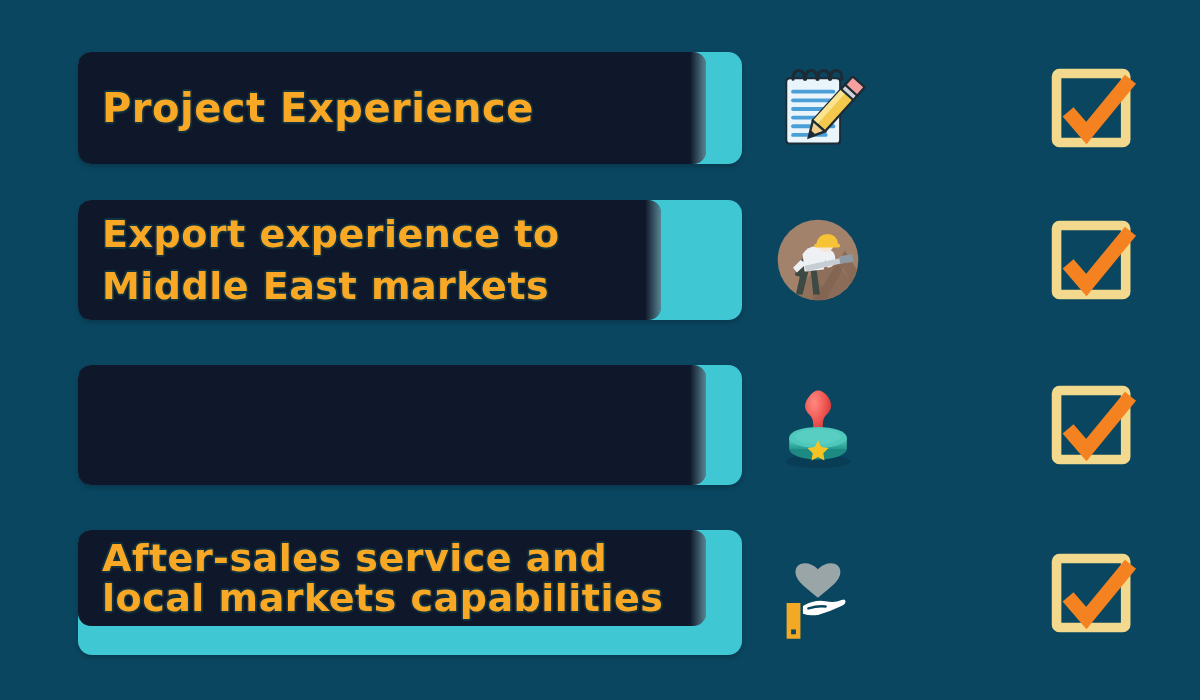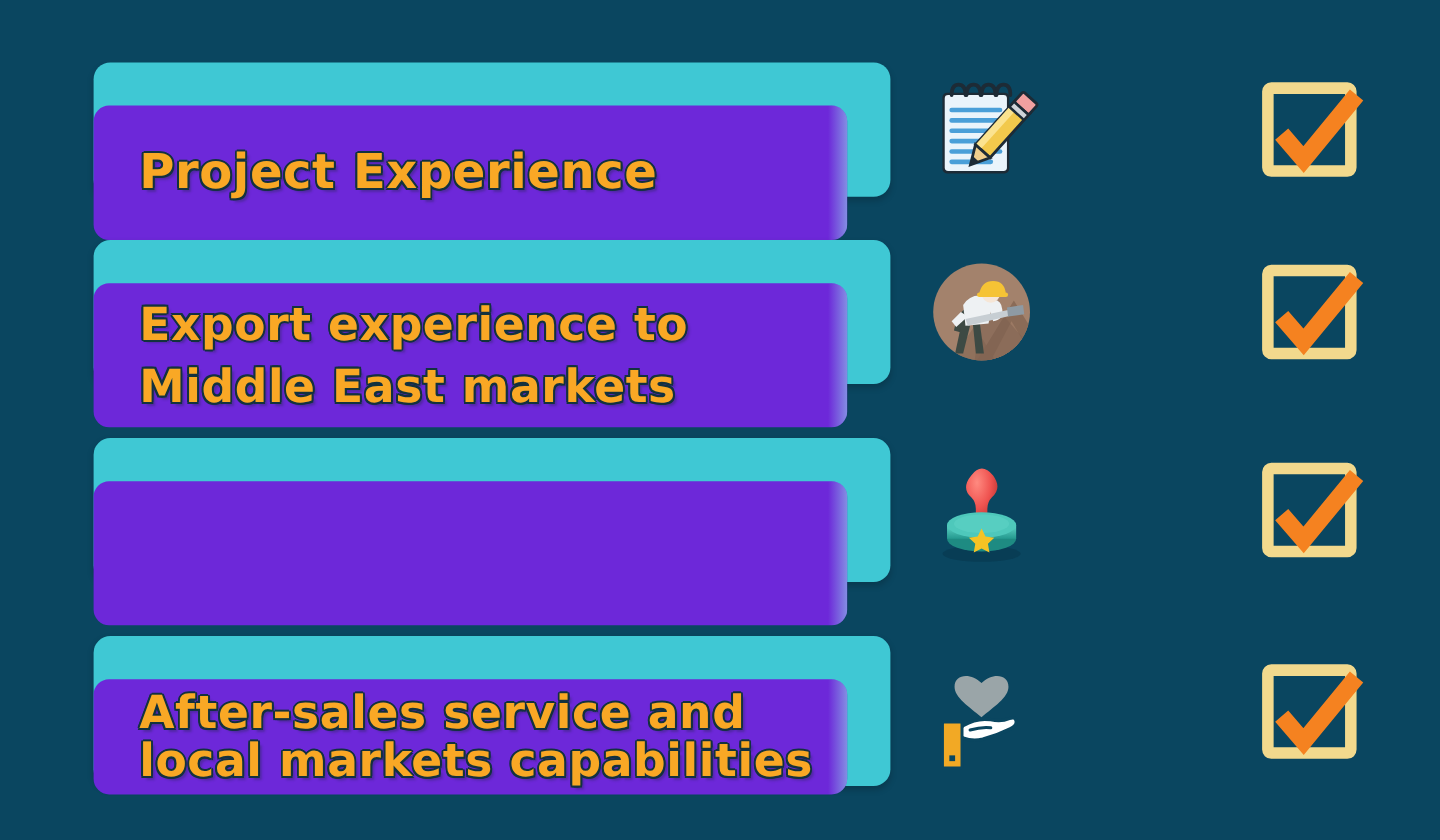--- a/index.html
+++ b/index.html
@@ -37,30 +37,29 @@
     left: 0;
     top: 0;
     background: #3fc8d4;
     border-radius: 14px;
     box-shadow: 0 3px 5px rgba(0,0,0,0.18);
   }
   .card-body {
     position: absolute;
     left: 0;
     top: 0;
-    background: #6d28d9;
+    background: #0f172a;
     border-radius: 13px;
     display: flex;
     flex-direction: column;
     justify-content: center;
     box-sizing: border-box;
-    padding-left: 38px;
+    padding-left: 24px;
     padding-right: 14px;
     overflow: hidden;
-    margin-top: 36px;
   }
   .card-body::after {
     content: "";
     position: absolute;
     right: 0;
     top: 0;
     bottom: 0;
     width: 16px;
     background: linear-gradient(to right, rgba(198,242,247,0), rgba(150,225,235,0.55));
     pointer-events: none;
@@ -143,21 +142,21 @@
       </svg></div>
       <div class="check-slot" style="left: 1046px; top: 60px;">
       <svg viewBox="0 0 100 100" width="96" height="96">
         <rect x="11" y="14" width="72" height="72" rx="3" fill="none" stroke="#f2d98d" stroke-width="10"></rect>
         <path d="M23 54 L42 76 L88 20" fill="none" stroke="#F58220" stroke-width="15" stroke-linecap="butt" stroke-linejoin="miter"></path>
       </svg></div>
     </div>
     <div class="row" style="top: 0px;">
       <div class="card-wrap" style="top: 200px;">
         <div class="card-tab" style="width: 664px; height: 120px;"></div>
-        <div class="card-body" style="width: 628px; height: 120px; gap: 11px;">
+        <div class="card-body" style="width: 583px; height: 120px; gap: 11px;">
           <div class="card-line multi">Export experience to</div>
           <div class="card-line multi">Middle East markets</div>
         </div>
       </div>
       <div class="icon-slot" style="left: 770px; top: 212px;">
       <svg viewBox="0 0 100 100" width="96" height="96">
         <defs>
           <clipPath id="wclip">
               <circle cx="50" cy="50" r="42"></circle>
             </clipPath>

